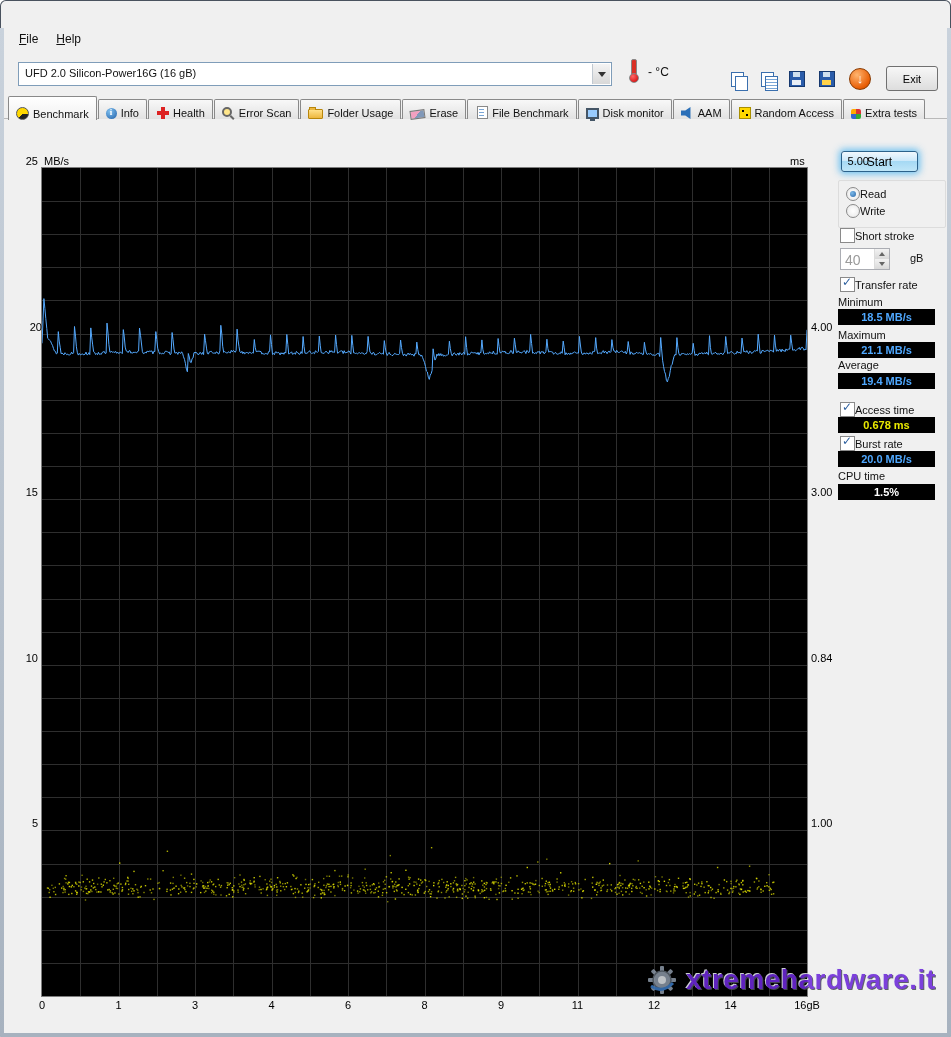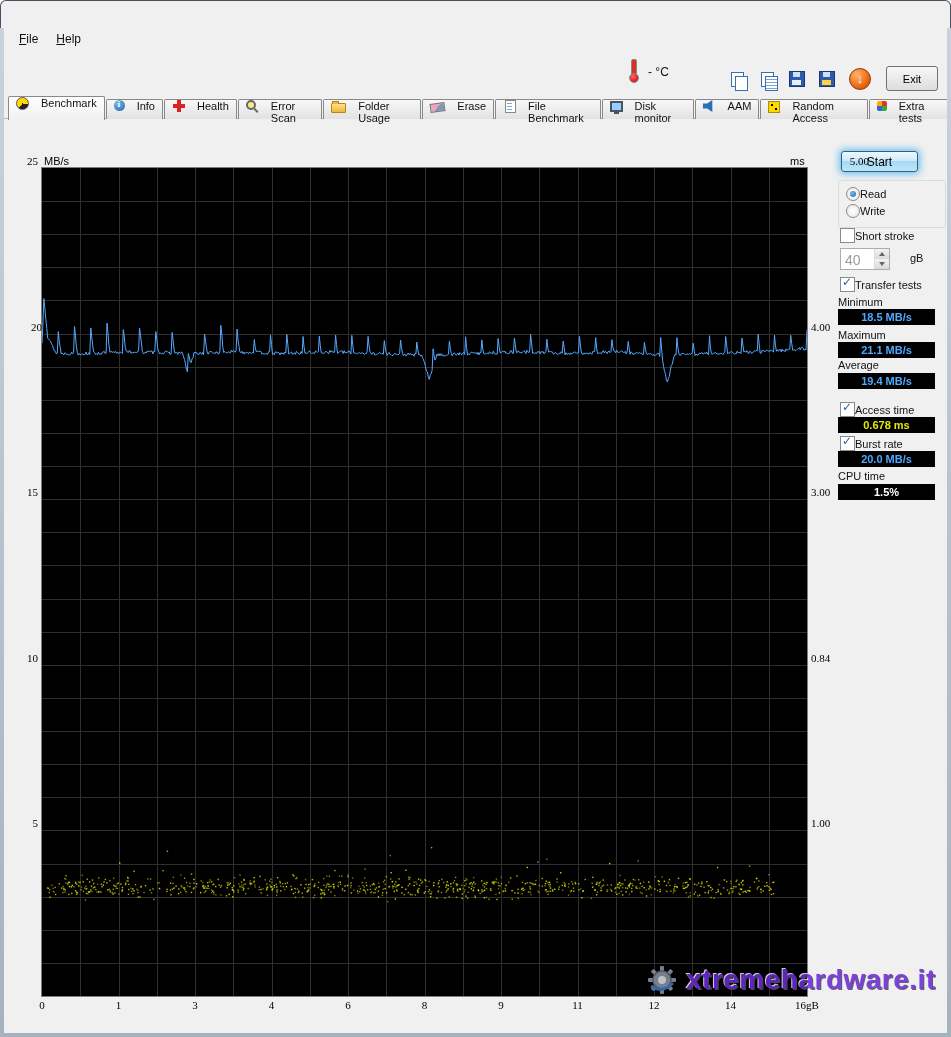--- a/index.html
+++ b/index.html
@@ -54,21 +54,21 @@
   .ic-floppy::after{content:"";position:absolute;left:2px;bottom:1px;width:9px;height:5px;background:#e8eef6;}
   .ic-floppy.alt::after{background:#ffd24a;}
   .ic-update{width:20px;height:20px;border-radius:50%;border:1px solid #8a3a00;color:#fff;text-align:center;
     background:radial-gradient(circle at 35% 30%,#ffb570,#e85d04 70%,#b34400);font-weight:bold;font-size:13px;line-height:20px;}
   .exit{position:absolute;left:882px;top:16px;width:52px;height:25px;border:1px solid #707070;border-radius:3px;
     background:linear-gradient(#f7f7f7,#ddd);font-size:11px;font-family:inherit;}
 
   
   .tabbar{position:absolute;left:8px;top:95px;height:24px;display:flex;align-items:flex-end;z-index:3;}
   .tabline{position:absolute;left:4px;right:4px;top:118px;height:1px;background:#b9b9b9;z-index:1;}
-  .tab{height:19px;padding:0 7px;display:flex;gap:12px;align-items:flex-start;margin-right:1px;font-size:11px;
+  .tab{height:19px;padding:0 7px;display:flex;gap:4px;align-items:flex-end;margin-right:1px;font-size:11px;
     background:linear-gradient(#f8f8f8,#e2e2e2);border:1px solid #898989;border-bottom:none;border-radius:2px 2px 0 0;position:relative;z-index:2;}
   .tab.active{height:23px;background:linear-gradient(#fff,#f0f0f0);z-index:4;margin-bottom:-1px;}
   .ti{width:13px;height:12px;display:inline-block;position:relative;flex:none;}
   .tb-bench{width:11px;height:11px;border-radius:50%;border:1px solid #555;background:conic-gradient(from 220deg,#ffd800 0 65%,#222 65% 100%);}
   .tb-info{width:11px;height:11px;border-radius:50%;background:radial-gradient(circle at 35% 30%,#7fc0f0,#1f5fa8);}
   .tb-info::after{content:"i";position:absolute;left:4px;top:-1px;color:#fff;font:bold 9px "Liberation Serif",serif;}
   .tb-health{background:linear-gradient(#d22,#d22) 50% 50%/4px 12px no-repeat,linear-gradient(#d22,#d22) 50% 50%/12px 4px no-repeat;}
   .tb-scan::before{content:"";position:absolute;left:0;top:0;width:6px;height:6px;border:2px solid #666;border-radius:50%;background:#ffe68a;}
   .tb-scan::after{content:"";position:absolute;left:9px;top:8px;width:5px;height:2px;background:#666;transform:rotate(45deg);transform-origin:0 0;}
   .tb-folder{height:8px;margin-top:3px;background:linear-gradient(#ffe089,#edb73e);border:1px solid #b8860b;border-radius:1px;}
@@ -80,21 +80,21 @@
   .tb-monitor::after{content:"";position:absolute;left:2px;bottom:-4px;width:5px;height:2px;background:#456;}
   .tb-aam{background:#2a6fb8;clip-path:polygon(0 30%,35% 30%,75% 0,75% 100%,35% 70%,0 70%);}
   .tb-random{width:10px;height:10px;margin-top:1px;background-color:#ffd800;border:1px solid #a98f00;
     background-image:radial-gradient(circle 1.5px at 3px 3px,#000 1.2px,transparent 1.5px),radial-gradient(circle 1.5px at 7px 7px,#000 1.2px,transparent 1.5px);}
   .tb-extra{width:10px;height:10px;margin-top:1px;border-radius:2px;background:conic-gradient(#d33 0 25%,#3a3 0 50%,#36c 0 75%,#fa0 0);}
 
   
   .chart{position:absolute;left:41px;top:167px;width:765px;height:828px;border:1px solid #7d7d7d;background:#000;}
   .unit-label{position:absolute;font-size:11px;color:#000;z-index:5;}
   #labels{position:absolute;inset:0;pointer-events:none;z-index:5;}
-  .tick{position:absolute;font-size:11px;color:#000;font-family:Liberation Serif, serif;}
+  .tick{position:absolute;font-size:11px;color:#000;}
   .tick-l{text-align:right;}
   .tick-x{text-align:center;}
 
   
   .watermark{position:absolute;left:646px;top:964px;display:flex;align-items:center;gap:8px;z-index:6;pointer-events:none;}
   .wm-text{font-size:28px;font-weight:bold;color:#6d28d9;opacity:.88;letter-spacing:.5px;
     text-shadow:1px 1px 0 #4a4f57,-1px -1px 0 #e8ecf2;}
 
   
   .start{position:absolute;left:841px;top:151px;width:77px;height:21px;border:1px solid #2c628b;border-radius:3px;
@@ -124,20 +124,24 @@
   <div class="frame-l"></div>
   <div class="frame-r"></div>
   <div class="frame-b"></div>
 
   <div class="menubar">
     <span class="menu-item">File</span>
     <span class="menu-item">Help</span>
   </div>
 
   <div class="toolbar">
+    <div class="combo">
+      <span class="combo-text">UFD 2.0 Silicon-Power16G (16 gB)</span>
+      <span class="combo-arrow"></span>
+    </div>
     <span class="thermo"></span>
     <span class="temp">- °C</span>
     <div class="tbtn" style="left:720px">
         <span class="ic ic-pages"></span>
       </div>
     <div class="tbtn" style="left:750px">
         <span class="ic ic-pages lines"></span>
       </div>
     <div class="tbtn" style="left:780px">
         <span class="ic ic-floppy"></span>
@@ -1205,21 +1209,21 @@
   <div class="spin">
     <span class="spin-val">40</span>
     <span class="spin-btns">
       <span class="su"></span>
       <span class="sd"></span>
     </span>
   </div>
   <span class="plabel" style="left:910px;top:252px">gB</span>
   <div class="row" style="left:840px;top:277px">
     <span class="cb checked"></span>
-    <span>Transfer tests</span>
+    <span>Transfer rate</span>
   </div>
   <span class="plabel" style="left:838px;top:296px">Minimum</span>
   <div class="vbox" style="top:309px">18.5 MB/s</div>
   <span class="plabel" style="left:838px;top:329px">Maximum</span>
   <div class="vbox" style="top:342px">21.1 MB/s</div>
   <span class="plabel" style="left:838px;top:359px">Average</span>
   <div class="vbox" style="top:373px">19.4 MB/s</div>
   <div class="row" style="left:840px;top:402px">
     <span class="cb checked"></span>
     <span>Access time</span>

